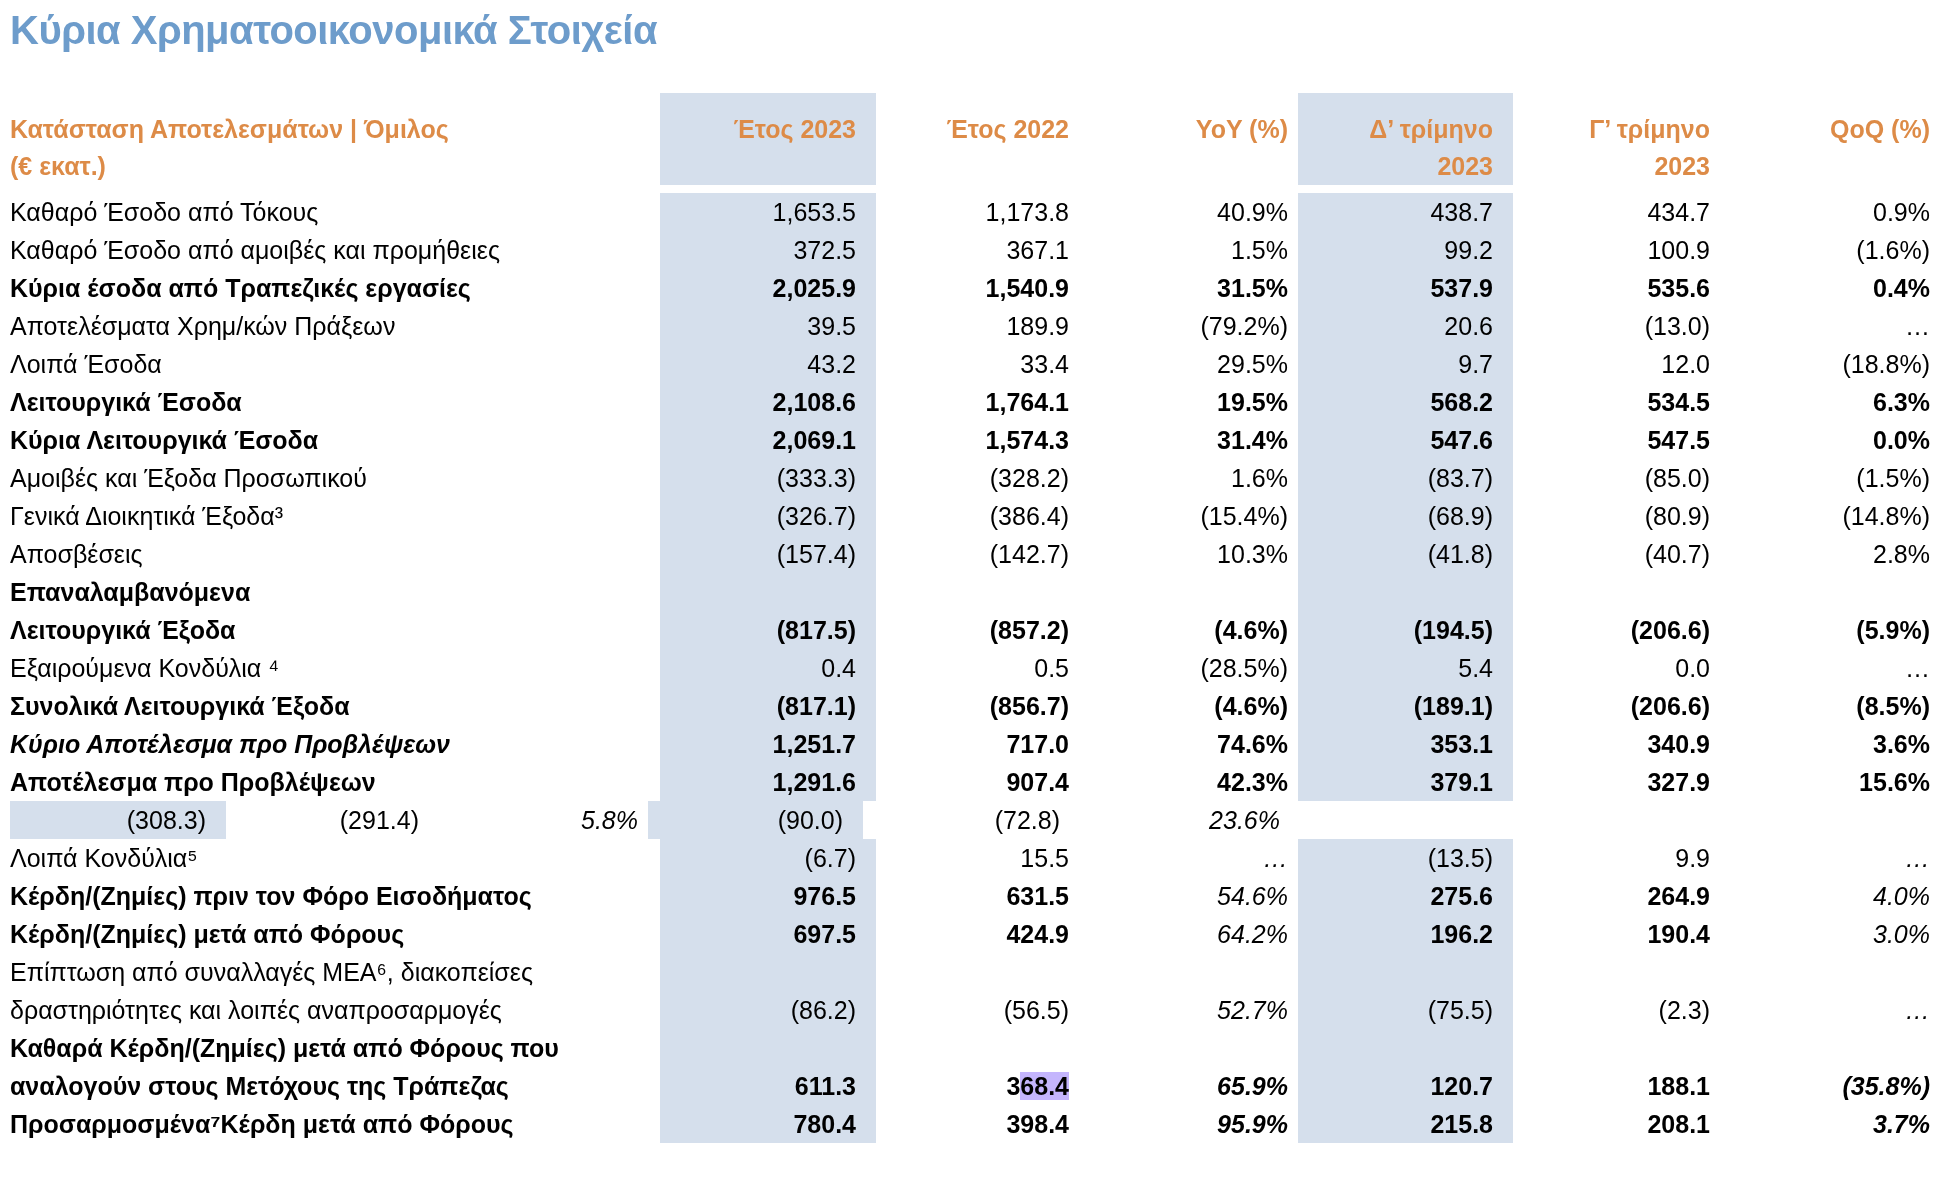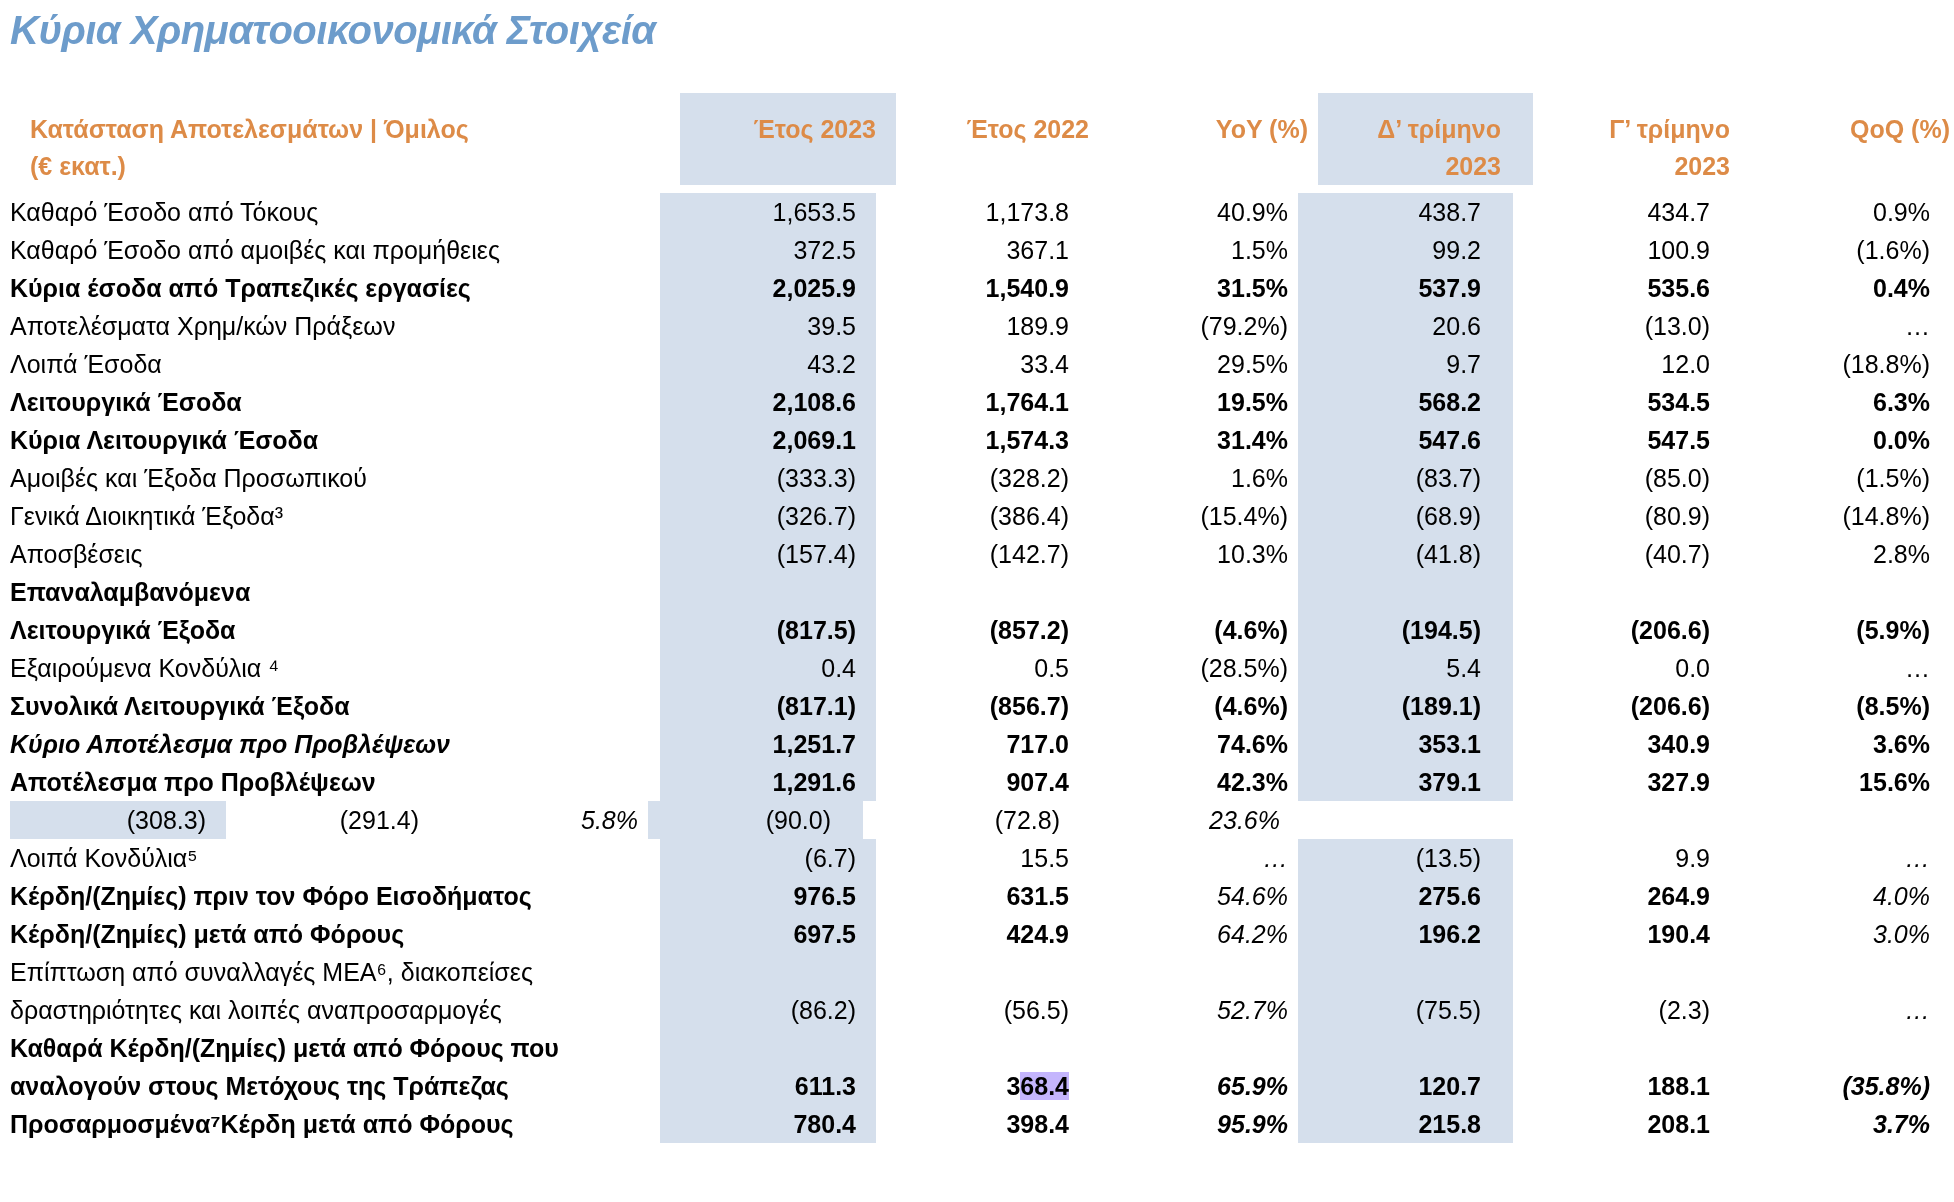--- a/index.html
+++ b/index.html
@@ -6,41 +6,40 @@
   html, body { background: #ffffff; }
   body {
     width: 1954px; height: 1202px; overflow: hidden;
     font-family: "Liberation Sans", sans-serif;
     color: #000;
   }
   .page { padding: 8px 0 0 10px; }
   .title {
     font-size: 40px; font-weight: 700; color: #6D9CCB;
     letter-spacing: -0.5px;
-    font-style: italic;
   }
   .tbl { margin-top: 40px; width: 1924px; }
   .row { display: flex; align-items: stretch; }
   .cell { flex: 0 0 auto; }
   .label-col { width: 650px; font-size: 25px; line-height: 38px; }
   .num {
     font-size: 25px; line-height: 38px; text-align: right;
     display: flex; flex-direction: column; justify-content: flex-end;
     white-space: nowrap;
   }
   .c0 { width: 216px; padding-right: 20px; justify-content: flex-end; }
   .c1 { width: 211px; padding-right: 18px; }
   .c2 { width: 211px; padding-right: 10px; }
-  .c3 { width: 215px; padding-right: 32px; }
+  .c3 { width: 215px; padding-right: 20px; }
   .c4 { width: 217px; padding-right: 20px; }
   .c5 { width: 204px; padding-right: 4px; }
   .band { background: #D5DFEC; }
   .header { height: 92px; }
   .header .num { justify-content: flex-start; padding-top: 18px; line-height: 37px; }
-  .header .label-col { padding-top: 18px; line-height: 37px; margin-left: 20px; }
+  .header .label-col { padding-top: 18px; line-height: 37px; }
   .hdr { color: #DD8B47; font-weight: 700; }
   .gap { height: 8px; }
   .b { font-weight: 700; }
   .i { font-style: italic; }
   .hl { background: #c4b5fd; }
 </style>
 </head>
 <body>
 
 <div class="page">

